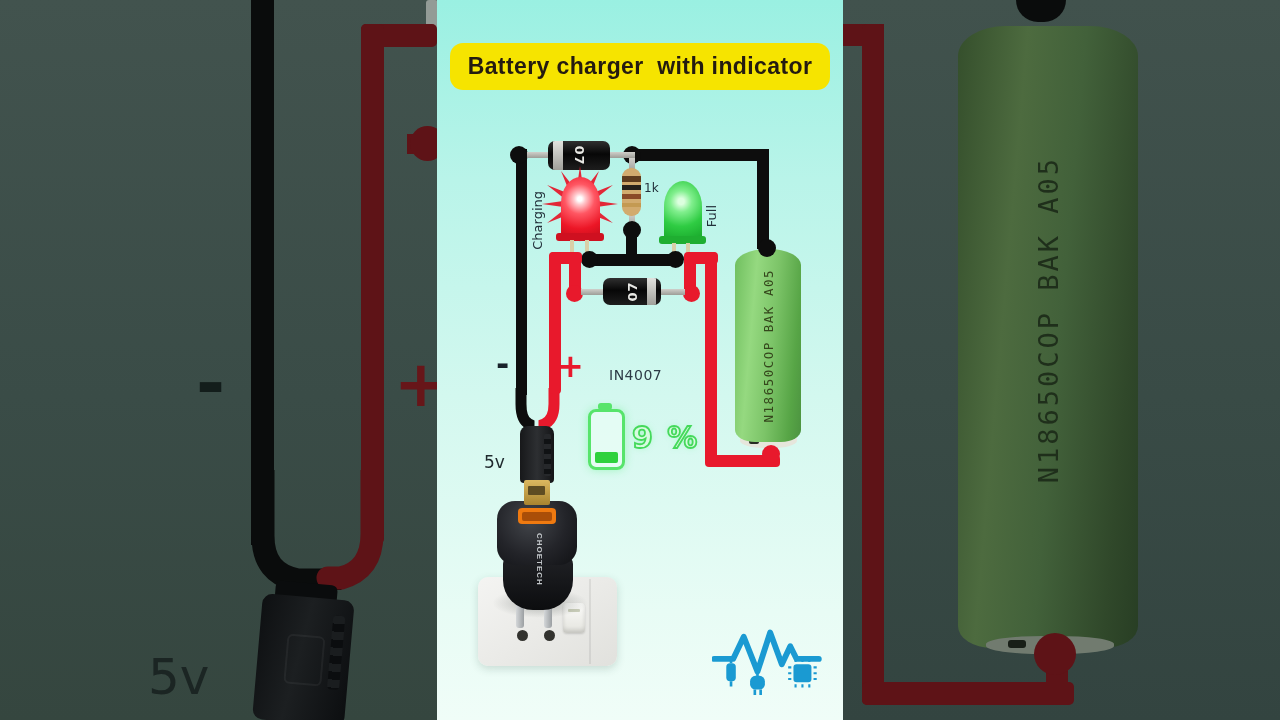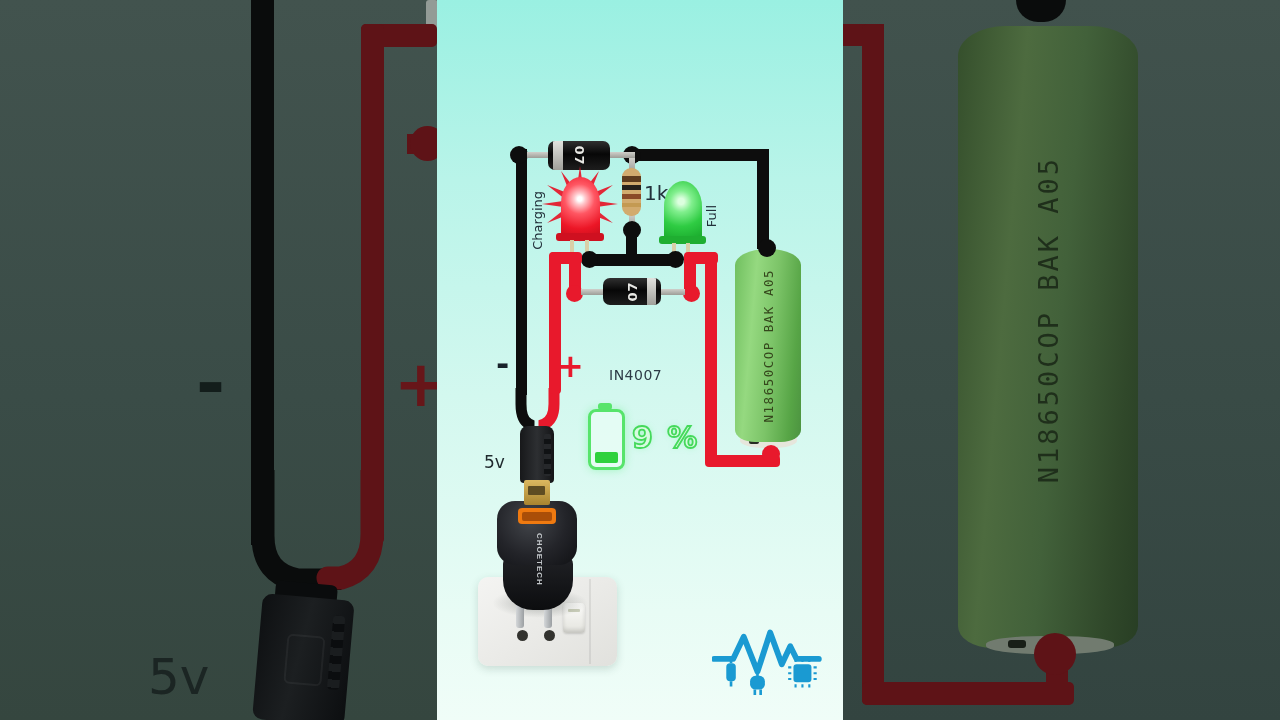--- a/index.html
+++ b/index.html
@@ -76,20 +76,23 @@
     <span class="vtext" style="font-family:'DejaVu Sans Mono',monospace;font-size:27px;color:#1f2f1b;letter-spacing:3px;">N18650COP BAK A05</span>
   </div>
   <div class="abs" style="left:986px;top:636px;width:128px;height:18px;background:#717b6f;border-radius:45%;"></div>
   <div class="abs" style="left:1008px;top:640px;width:18px;height:8px;background:#181f17;border-radius:3px;"></div>
   <div class="abs dimred" style="left:1046px;top:668px;width:22px;height:22px;"></div>
   <div class="abs dimred dot" style="left:1034px;top:633px;width:42px;height:42px;"></div>
   <div class="abs" style="left:1016px;top:0;width:50px;height:22px;background:#0a0c0c;border-radius:0 0 22px 22px;"></div>
 
   <div class="abs video"></div>
 
+  <div class="abs banner" style="left:450px;top:43px;width:380px;height:47px;">
+    <span>Battery charger  with indicator</span>
+  </div>
 
   <div class="abs blk" style="left:628px;top:149px;width:141px;height:12px;"></div>
   <div class="abs blk" style="left:757px;top:149px;width:12px;height:100px;"></div>
   <div class="abs blk" style="left:516px;top:149px;width:11px;height:246px;"></div>
   <svg class="abs" style="left:480px;top:388px;" width="100" height="46" viewBox="0 0 100 46">
     <path d="M41,0 V16 Q41,32 49,36 L49,44" stroke="#0d0d0d" stroke-width="11" fill="none" stroke-linecap="round"></path>
     <path d="M74,0 V16 Q74,32 64,36 L64,44" stroke="#e8192c" stroke-width="11" fill="none" stroke-linecap="round"></path>
   </svg>
   <div class="abs blk dot" style="left:510px;top:146px;width:18px;height:18px;"></div>
   <div class="abs blk dot" style="left:623px;top:146px;width:18px;height:18px;"></div>
@@ -104,21 +107,21 @@
   </div>
 
   <div class="abs lead" style="left:629px;top:158px;width:6px;height:14px;"></div>
   <div class="abs lead" style="left:629px;top:214px;width:6px;height:14px;"></div>
   <div class="abs" style="left:622px;top:168px;width:19px;height:48px;background:#d2ab6e;border-radius:9px;overflow:hidden;">
     <div class="abs" style="left:0;top:8px;width:19px;height:6px;background:#5e3c1e;"></div>
     <div class="abs" style="left:0;top:17px;width:19px;height:5px;background:#26211b;"></div>
     <div class="abs" style="left:0;top:26px;width:19px;height:5px;background:#8a4a28;"></div>
     <div class="abs" style="left:0;top:35px;width:19px;height:4px;background:#c49a52;"></div>
   </div>
-  <div class="abs label" style="left:644px;top:181px;font-size:20px;text-align:right;"><span>1k</span></div>
+  <div class="abs label" style="left:644px;top:181px;font-size:12px;text-align:right;"><span>1k</span></div>
   <div class="abs blk dot" style="left:623px;top:221px;width:18px;height:18px;"></div>
   <div class="abs blk" style="left:626px;top:234px;width:11px;height:26px;"></div>
 
   <svg class="abs" style="left:542px;top:166px;" width="76" height="76" viewBox="0 0 100 100">
     <polygon fill="#e51527" opacity="0.92" points="100,50 67.4,54.7 93.3,75 62.7,62.7 75,93.3 54.7,67.4 50,100 45.3,67.4 25,93.3 37.3,62.7 6.7,75 32.6,54.7 0,50 32.6,45.3 6.7,25 37.3,37.3 25,6.7 45.3,32.6 50,0 54.7,32.6 75,6.7 62.7,37.3 93.3,25 67.4,45.3"></polygon>
   </svg>
   <div class="abs ledbody redled" style="left:561px;top:177px;width:39px;height:61px;"></div>
   <div class="abs" style="left:556px;top:233px;width:48px;height:8px;background:#cf1020;border-radius:3px;"></div>
   <div class="abs" style="left:570px;top:240px;width:4px;height:15px;background:#d9cfa8;"></div>
   <div class="abs" style="left:585px;top:240px;width:4px;height:15px;background:#d9cfa8;"></div>

